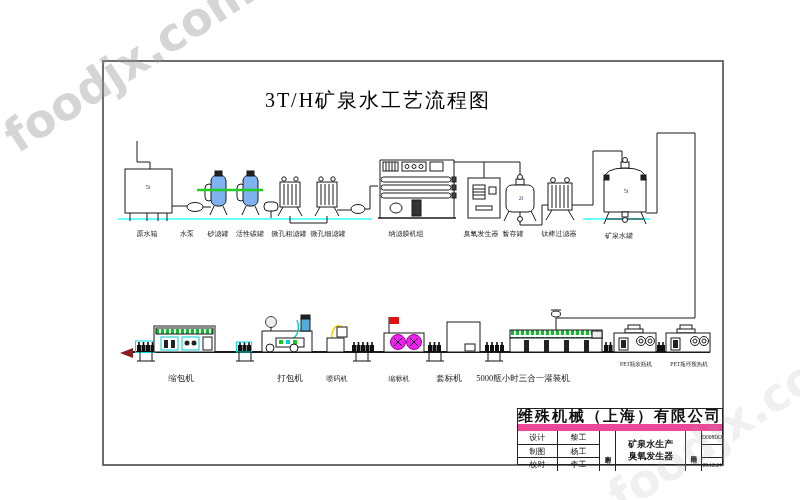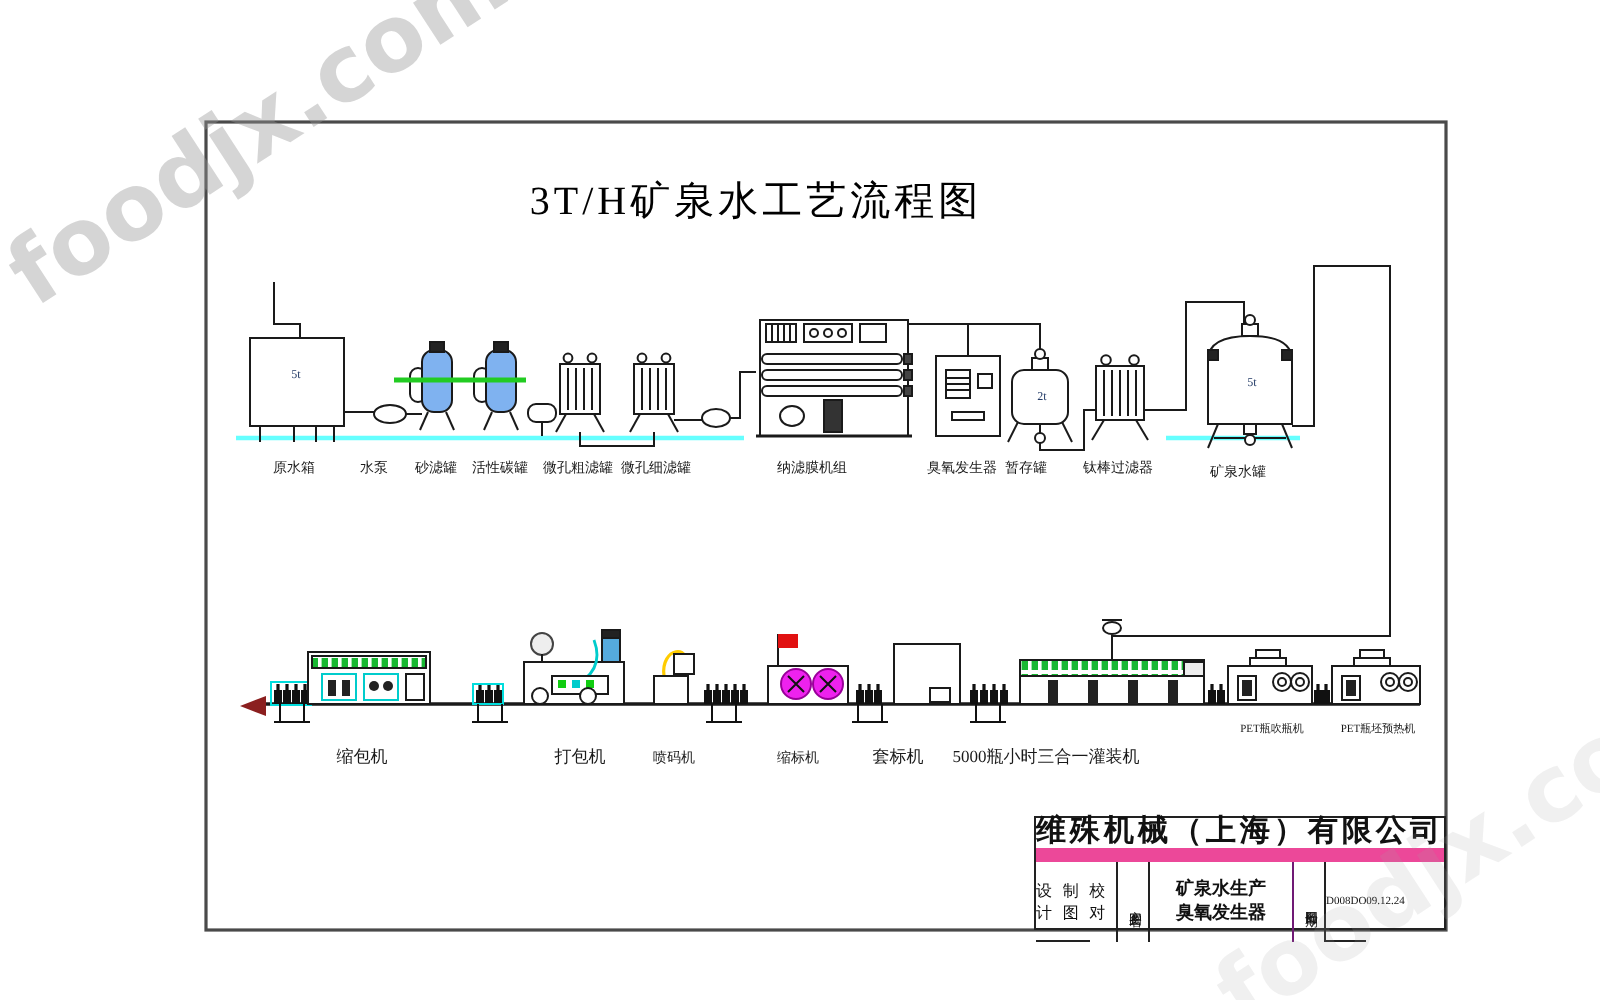--- a/index.html
+++ b/index.html
@@ -18,21 +18,21 @@
   .eq-label-lg{font-size:8.5px;text-anchor:middle;}
   .cap-label{font-size:6px;text-anchor:middle;fill:#223a66;}
   .main-title{font-size:20px;text-anchor:middle;letter-spacing:2px;fill:#000;}
   
   .tblock{position:absolute;left:517px;top:408px;width:206px;height:57px;z-index:3;
           border:1px solid #222;box-sizing:border-box;background:#fff;
           font-family:"Liberation Serif",serif;color:#111;}
   .tb-company{height:15px;line-height:15px;text-align:center;border-bottom:7px solid #ec4899;
               font-size:15px;letter-spacing:2px;font-weight:bold;}
   .tb-body{display:flex;height:40px;}
-  .tb-col{display:flex;box-sizing:border-box;}
+  .tb-col{display:flex;flex-direction:column;box-sizing:border-box;}
   .tb-cell{flex:1;display:flex;align-items:center;justify-content:center;font-size:8px;
            border-bottom:1px solid #222;box-sizing:border-box;}
   .tb-cell:last-child{border-bottom:none;}
   .tb-roles{width:41px;border-right:1px solid #222;}
   .tb-names{width:44px;border-right:1px solid #222;}
   .tb-vert{width:15px;border-right:1px solid #222;display:flex;align-items:center;
            justify-content:center;writing-mode:vertical-rl;text-orientation:upright;
            font-size:6.5px;letter-spacing:0.5px;line-height:1;}
   .tb-center{width:71px;border-right:1px solid #701a75;display:flex;flex-direction:column;
              align-items:center;justify-content:center;font-size:9px;line-height:1.3;
@@ -369,20 +369,25 @@
   </svg>
 
   <div class="tblock">
     <div class="tb-company">维殊机械（上海）有限公司</div>
     <div class="tb-body">
       <div class="tb-col tb-roles">
         <div class="tb-cell">设计</div>
         <div class="tb-cell">制图</div>
         <div class="tb-cell">校对</div>
       </div>
+      <div class="tb-col tb-names">
+        <div class="tb-cell">黎工</div>
+        <div class="tb-cell">杨工</div>
+        <div class="tb-cell">李工</div>
+      </div>
       <div class="tb-vert">客户图名</div>
       <div class="tb-center">
         <span>矿泉水生产</span>
         <span>臭氧发生器</span>
       </div>
       <div class="tb-vert">图号日期</div>
       <div class="tb-col tb-vals">
         <div class="tb-cell">D008DO</div>
         <div class="tb-cell"></div>
         <div class="tb-cell">09.12.24</div>

